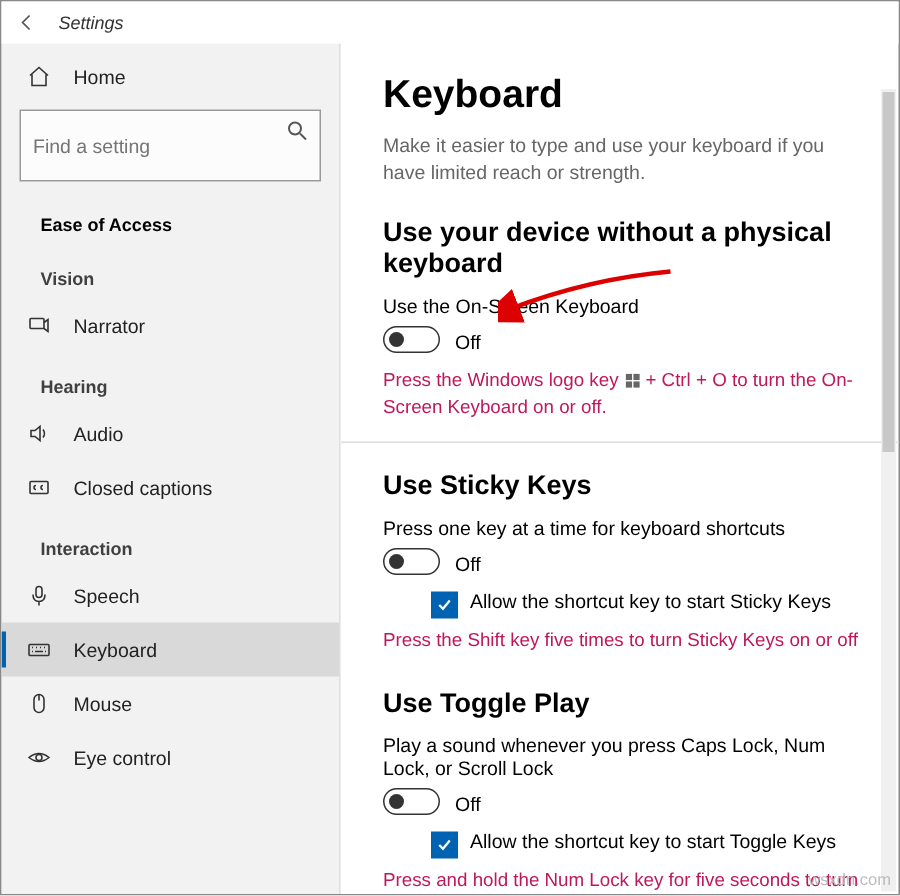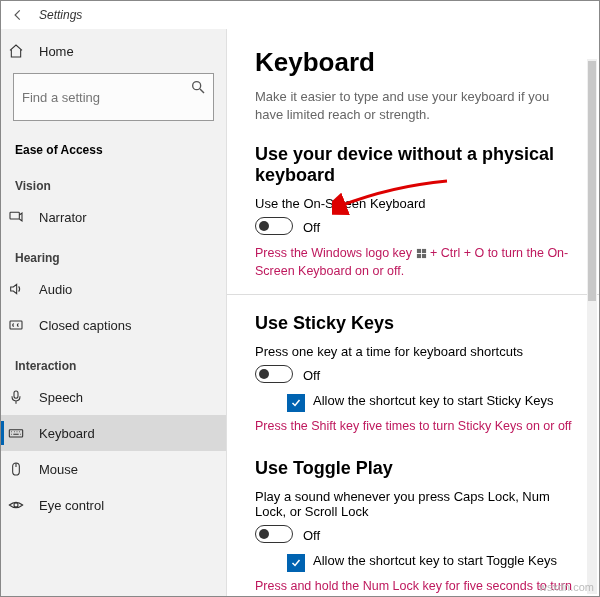--- a/index.html
+++ b/index.html
@@ -3,28 +3,28 @@
 <meta charset="utf-8">
 <style>
 * { box-sizing: border-box; margin: 0; padding: 0; }
 body { font-family: "Segoe UI", Arial, sans-serif; font-size: 13px; color: #000; background: #fff; width: 600px; height: 597px; overflow: hidden; position: relative; }
 .window { border: 1px solid #888; width: 600px; height: 597px; display: flex; flex-direction: column; }
 .titlebar { height: 28px; display: flex; align-items: center; padding: 0 6px; background: #fff; font-size: 12px; }
 .titlebar .back { width: 22px; height: 22px; display: flex; align-items: center; justify-content: center; margin-right: 10px; color: #555; }
 .titlebar .title { color: #333; font-style: italic; }
 .body { flex: 1; display: flex; overflow: hidden; }
 .sidebar { width: 226px; background: #f2f2f2; border-right: 1px solid #e0e0e0; display: flex; flex-direction: column; padding-top: 4px; }
-.nav-item { display: flex; align-items: center; height: 36px; padding: 0 6px; color: #222; cursor: pointer; position: relative; }
+.nav-item { display: flex; align-items: center; height: 36px; padding: 0 16px; color: #222; cursor: pointer; position: relative; }
 .nav-item.selected { background: #d9d9d9; }
 .nav-item.selected::before { content:""; position:absolute; left:0; top:6px; bottom:6px; width:3px; background:#0063b1; }
 .nav-item .ic { width: 18px; height: 18px; margin-right: 14px; display:flex; align-items:center; justify-content:center; color:#333; }
 .search { margin: 4px 12px 8px 12px; position: relative; }
 .search input { width: 100%; height: 48px; border: 1px solid #999; background: #fcfcfc; padding: 0 30px 0 8px; font-size: 13px; outline:none; }
 .search .sicon { position: absolute; right: 8px; top: 6px; color: #555; }
-.group-hdr { padding: 14px 14px 6px 14px; font-size: 12px; font-weight: 600; color: #000; }
+.group-hdr { padding: 14px 14px 6px 26px; font-size: 12px; font-weight: 600; color: #000; }
 .group-hdr.small { font-weight: 700; color: #404040; padding-top: 16px; }
 .content { flex:1; overflow-y:auto; padding: 18px 22px 10px 28px; position:relative; }
 .content h1 { font-size: 26px; font-weight: 600; margin-bottom: 10px; }
 .content .sub { color: #666; font-size: 13px; margin-bottom: 20px; line-height: 1.4; }
 .content h2 { font-size: 18px; font-weight: 600; margin-top: 18px; margin-bottom: 10px; }
 .content .lbl { font-size: 13px; margin-bottom: 6px; margin-top: 6px; }
 .content .hint { color: #be185d; font-size: 12.5px; margin-top: 6px; margin-bottom: 8px; line-height: 1.4; }
 .toggle-row { display:flex; align-items:flex-end; margin: 6px 0 10px 0; }
 .toggle { width: 38px; height: 18px; border: 1px solid #333; border-radius: 9px; position: relative; background: #fff; margin-right: 10px; cursor:pointer; }
 .toggle .knob { width: 10px; height: 10px; border-radius: 50%; background: #333; position: absolute; top: 3px; left: 3px; }

